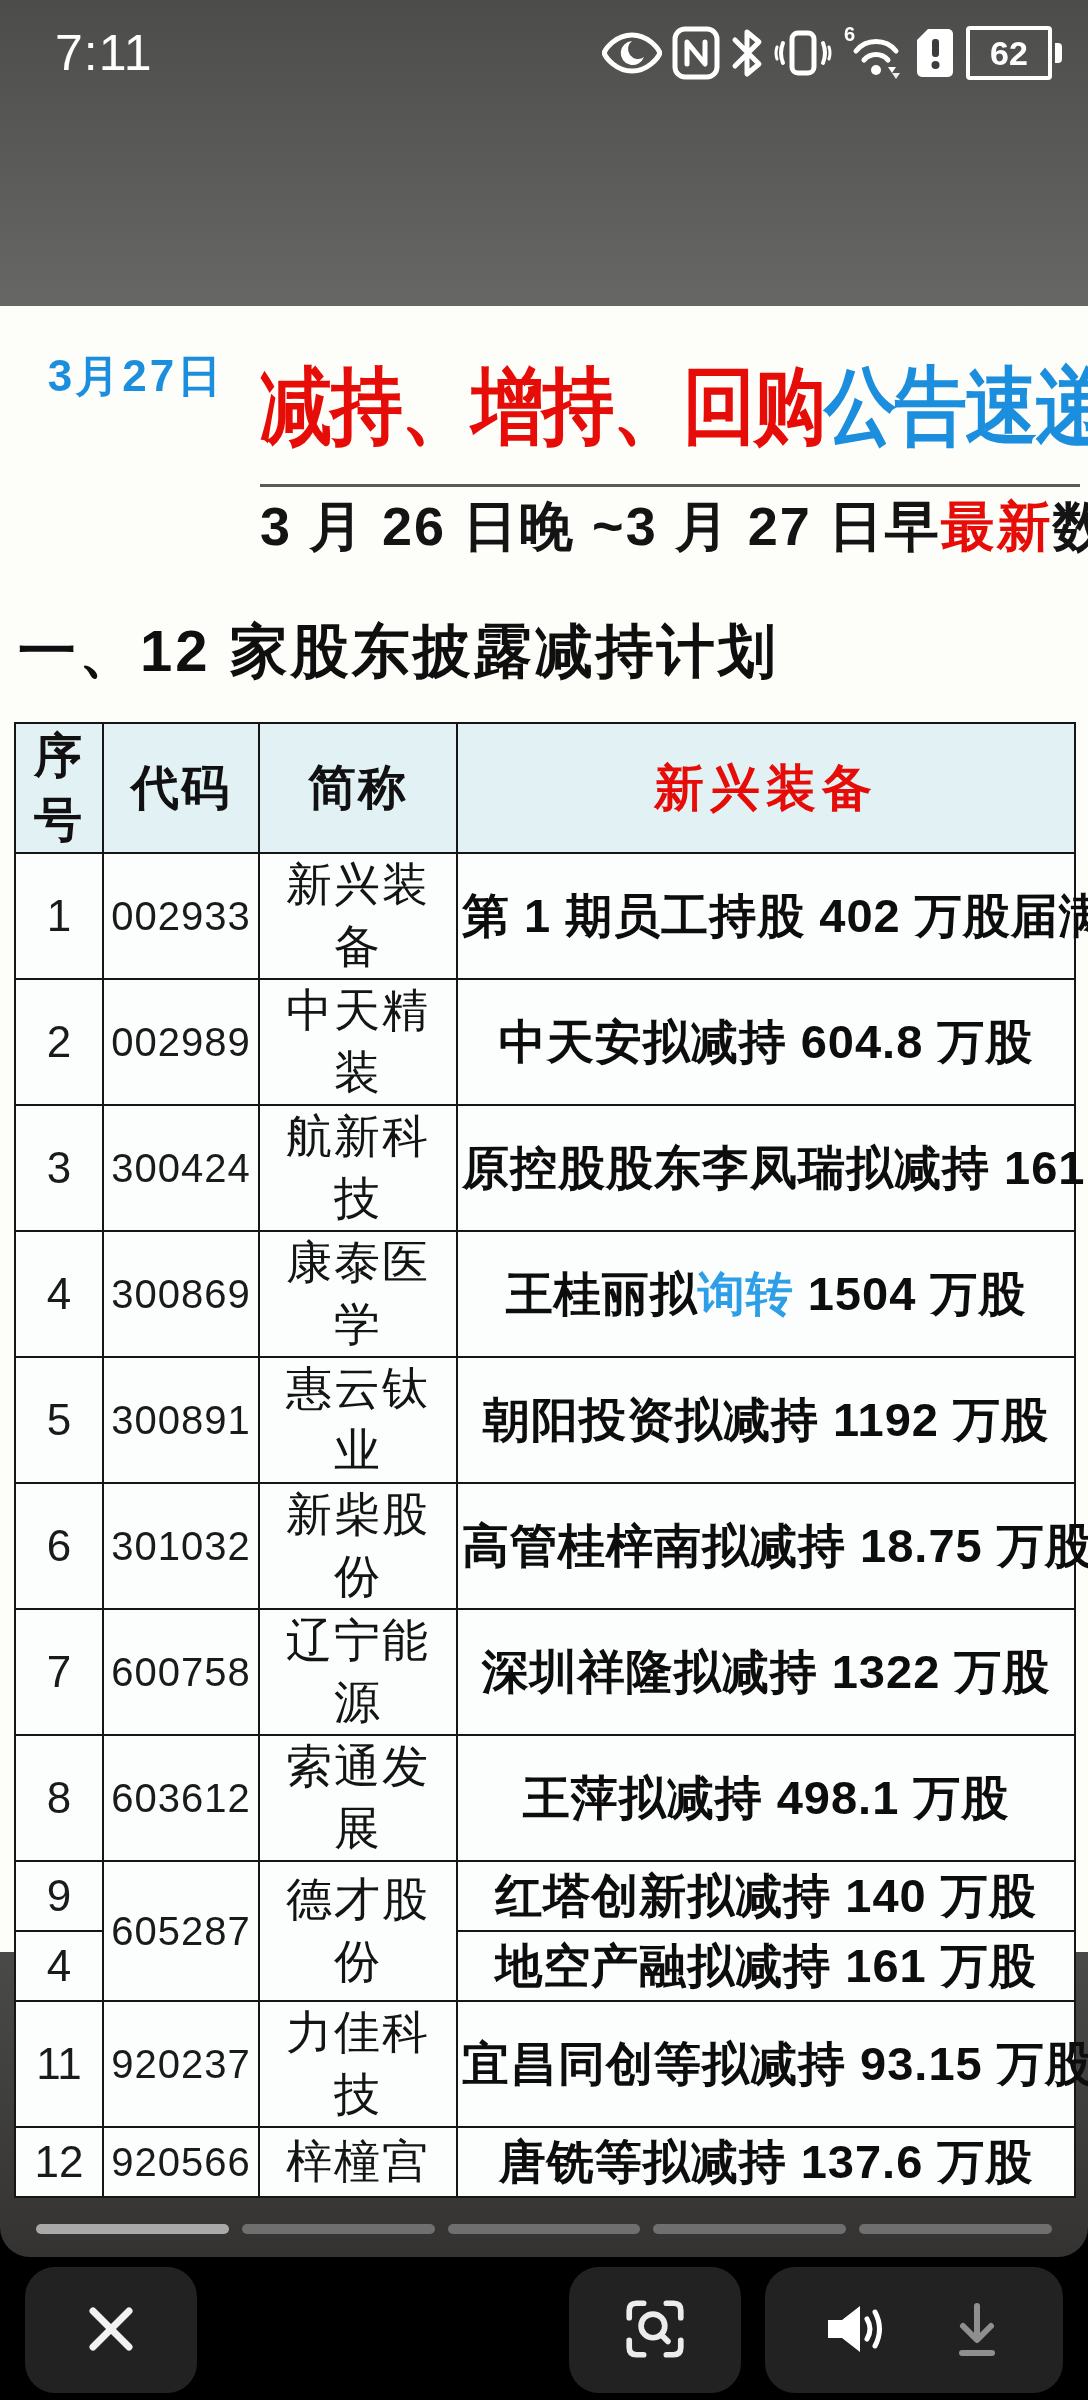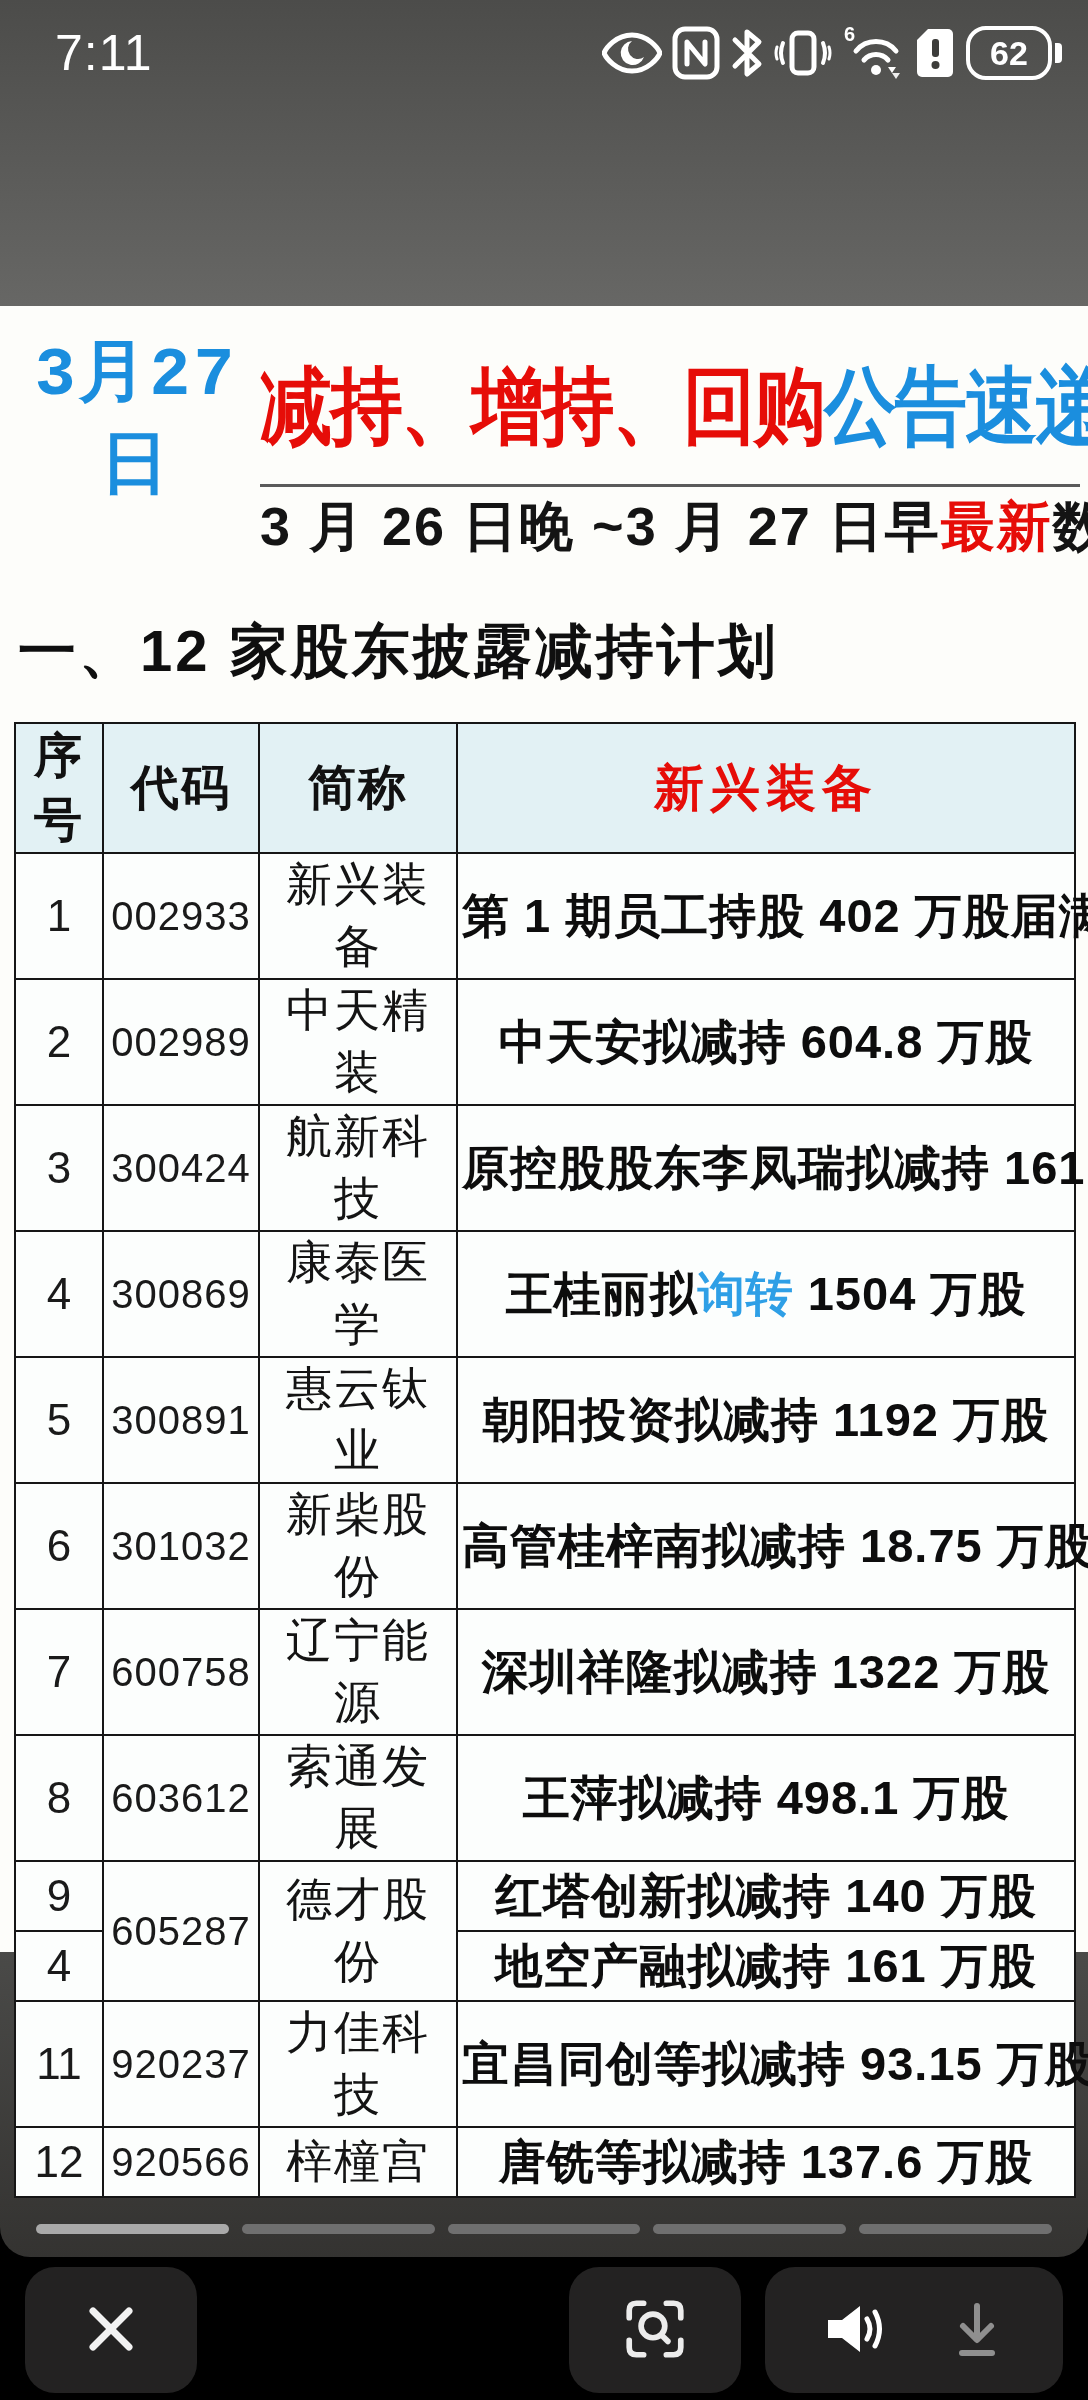--- a/index.html
+++ b/index.html
@@ -12,29 +12,29 @@
         background:linear-gradient(180deg,#4c4c4a 0px,#676765 306px,#4a4a48 1952px,#343331 2257px);
         border-radius:0 0 30px 30px;overflow:hidden;}
 
   
   .status-bar{position:absolute;top:0;left:0;right:0;height:100px;display:flex;align-items:center;
               justify-content:space-between;padding:6px 26px 0 55px;color:#fff;}
   .time{font-size:50px;font-weight:500;letter-spacing:1px;}
   .status-icons{display:flex;align-items:center;gap:10px;}
   .status-icons svg{display:block;}
   .batt{position:relative;display:flex;align-items:center;}
-  .batt-body{width:86px;height:54px;border:4px solid #fff;border-radius:20px;display:flex;align-items:center;justify-content:center;}
+  .batt-body{width:86px;height:54px;border:4px solid #fff;border-radius:4px;display:flex;align-items:center;justify-content:center;}
   .batt-num{font-size:34px;font-weight:700;color:#fff;line-height:1;}
   .batt-tip{width:7px;height:20px;background:#fff;border-radius:0 4px 4px 0;margin-left:3px;}
 
   
   .poster{position:absolute;top:306px;left:0;width:1088px;height:1646px;background:#fdfdfa;color:#111;}
   .poster-header{display:flex;padding:24px 6px 0 12px;}
   .date-block{width:248px;color:#1b8ede;font-weight:800;text-align:center;flex:none;}
-  .date1{font-size:68px;line-height:92px;letter-spacing:3px;font-family:Liberation Mono, monospace;}
+  .date1{font-size:44px;line-height:92px;letter-spacing:3px;}
   .date2{font-size:78px;line-height:96px;letter-spacing:5px;}
   .title-block{flex:1;min-width:0;}
   .big-title{font-size:84px;font-weight:900;line-height:152px;white-space:nowrap;
              transform:scaleX(0.86);transform-origin:left center;letter-spacing:-2px;}
   .c-red{color:#e60d08;}
   .c-blue{color:#1b8ede;}
   .rule{height:3px;background:#5a5a5a;margin:2px 2px 8px 0;}
   .subtitle{font-size:54px;font-weight:600;color:#141414;text-align:center;line-height:62px;letter-spacing:2px;white-space:nowrap;}
   .subtitle .c-red{font-weight:800;}
   .section-title{font-size:58px;font-weight:700;color:#0f0f0f;margin:56px 0 31px 18px;letter-spacing:3px;}

